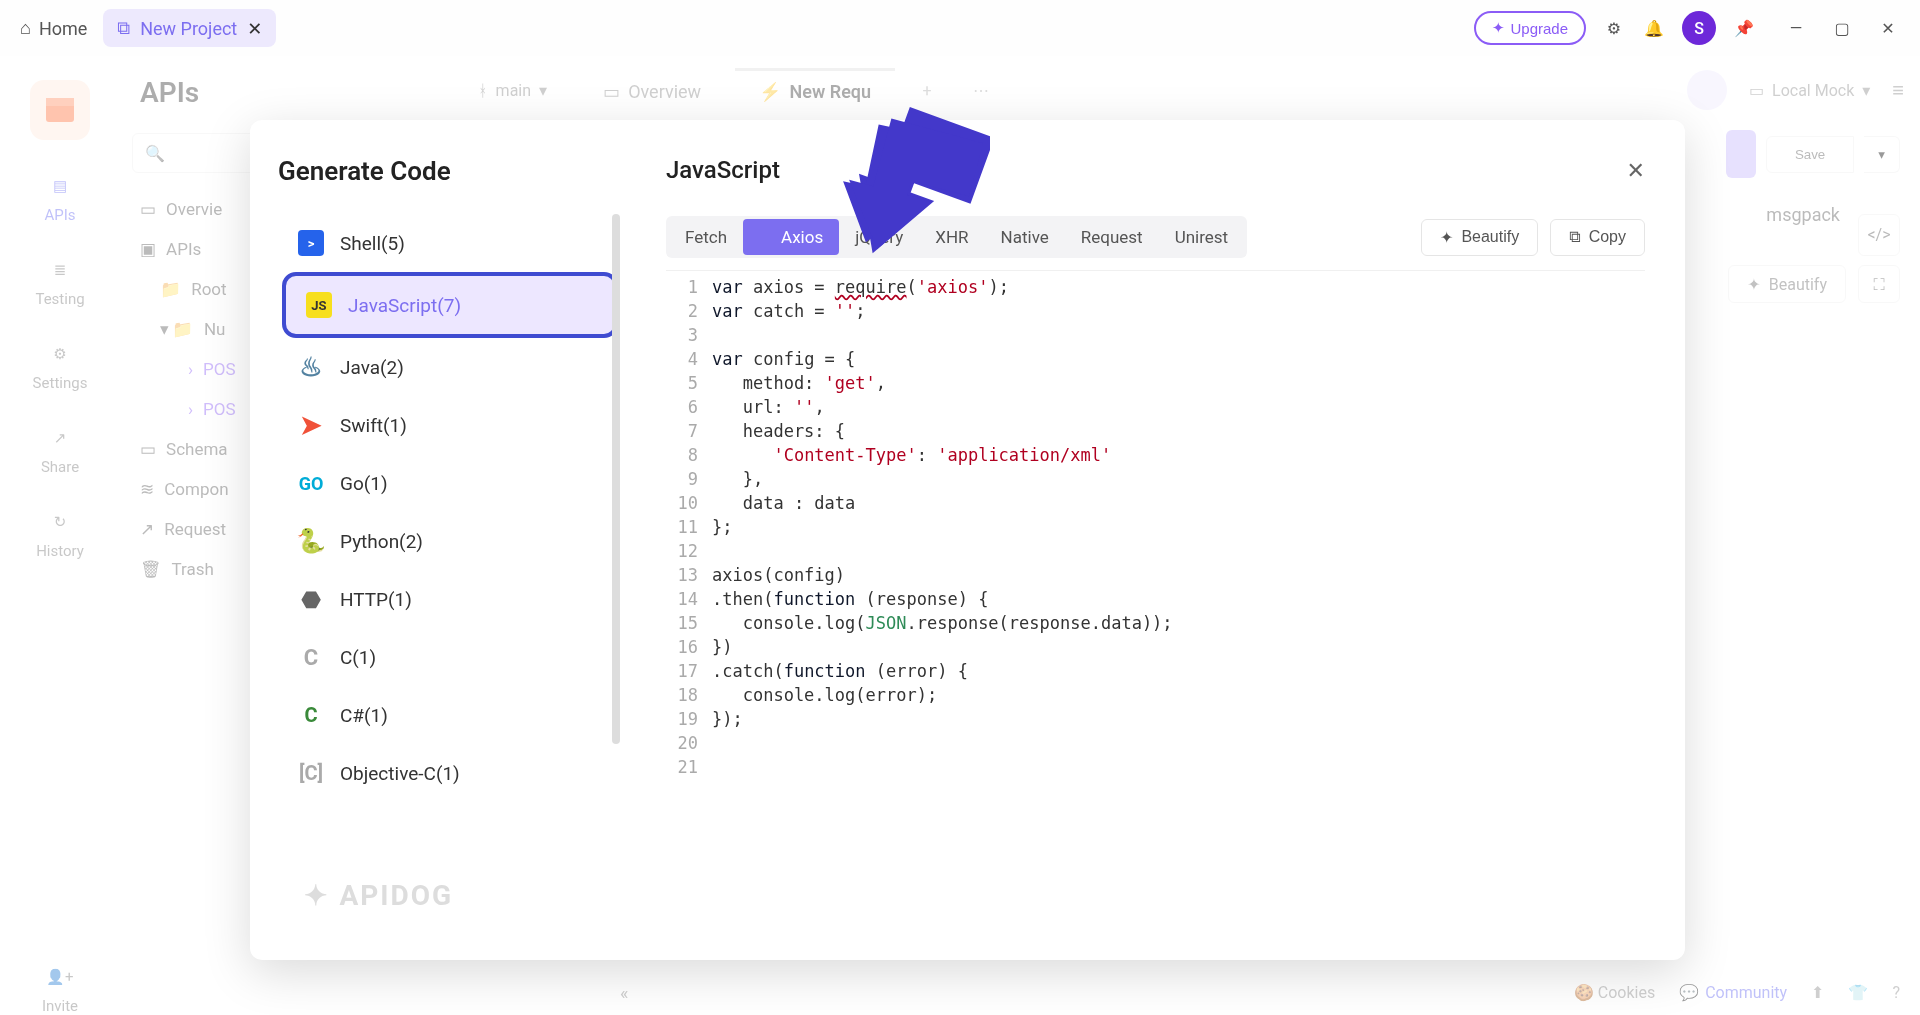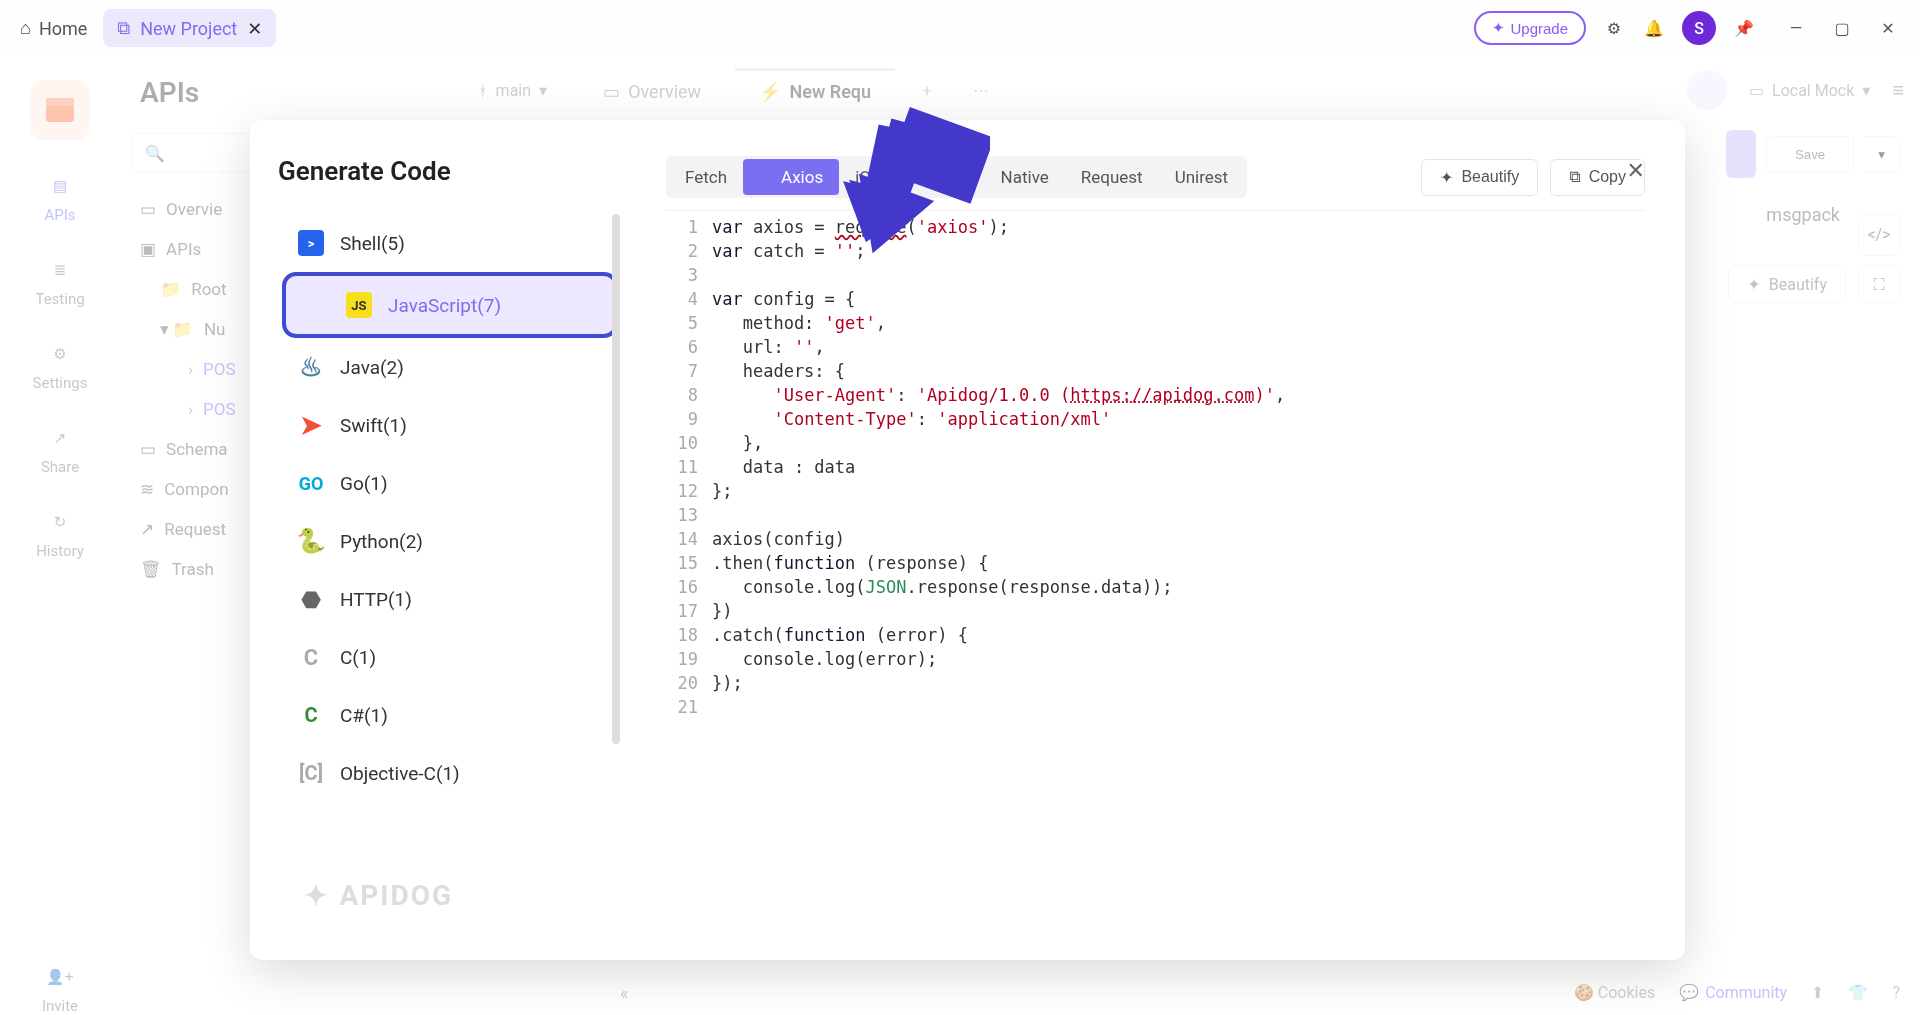--- a/index.html
+++ b/index.html
@@ -67,21 +67,21 @@
 
 
 .modal { position: absolute; top: 120px; left: 250px; width: 1435px; height: 840px; background: #fff; border-radius: 12px; box-shadow: 0 12px 48px rgba(0,0,0,0.15); display: flex; overflow: hidden; }
 .modal-left { width: 380px; padding: 36px 8px 36px 28px; display: flex; flex-direction: column; }
 .modal-title { font-size: 26px; font-weight: 600; color: #222; margin-bottom: 28px; }
 .lang-list { flex: 1; overflow-y: auto; position: relative; }
 .lang-item { padding: 16px 20px; display: flex; align-items: center; gap: 16px; color: #333; font-size: 19px; cursor: pointer; border-radius: 8px; position: relative; }
 .lang-item.selected { background: #ede7ff; color: #7c6ef0; border: 4px solid #3f4bd1; border-radius: 14px; margin: 0 4px; }
 .lang-icon { width: 26px; height: 26px; display: flex; align-items: center; justify-content: center; font-size: 13px; font-weight: 700; border-radius: 4px; flex-shrink: 0; }
 .lang-icon.shell { background: #2563eb; color: #fff; }
-.lang-icon.js { background: #f7df1e; color: #333; margin-left: 40px; }
+.lang-icon.js { background: #f7df1e; color: #333; }
 .lang-icon.java { color: #5382a1; font-size: 26px; }
 .lang-icon.swift { color: #f05138; font-size: 26px; }
 .lang-icon.go { color: #00acd7; font-size: 18px; }
 .lang-icon.php { background: #777bb3; color: #fff; font-size: 10px; border-radius: 12px; }
 .lang-icon.python { font-size: 24px; }
 .lang-icon.http { color: #666; font-size: 22px; }
 .lang-icon.c { color: #aaa; font-size: 22px; font-weight: 700; }
 .lang-icon.csharp { color: #3a8a3a; font-size: 20px; font-weight: 700; }
 .lang-icon.objc { color: #aaa; font-size: 20px; font-weight: 700; }
 .scroll-thumb { position: absolute; right: 2px; top: 0; width: 8px; height: 530px; background: #ddd; border-radius: 4px; }
@@ -286,20 +286,21 @@
           <span class="lang-icon objc">[C]</span>
           <span>Objective-C(1)</span>
         </div>
         <div class="lang-item"></div>
         <div class="scroll-thumb"></div>
     </div>
     <div class="logo-mark">✦ <span>APIDOG</span></div>
   </div>
   <div class="modal-right">
     <span class="modal-close">✕</span>
+    <div class="code-title">JavaScript</div>
     <div class="subtab-row">
       <div class="subtabs" id="subtabs">
           <div class="subtab">Fetch</div>
           <div class="subtab active">Axios</div>
           <div class="subtab">jQuery</div>
           <div class="subtab">XHR</div>
           <div class="subtab">Native</div>
           <div class="subtab">Request</div>
           <div class="subtab">Unirest</div>
         </div>
@@ -333,21 +334,20 @@
           <div>21</div>
         </div>
       <div class="code-lines">
         <div><span class="tok-kw">var</span><span> axios = </span><span class="wavy">require</span><span>(</span><span class="tok-str">'axios'</span><span>);</span></div>
         <div><span class="tok-kw">var</span><span> catch = </span><span class="tok-str">''</span><span>;</span></div>
         <div></div>
         <div><span class="tok-kw">var</span><span> config = {</span></div>
         <div><span>   method: </span><span class="tok-str">'get'</span><span>,</span></div>
         <div><span>   url: </span><span class="tok-str">''</span><span>,</span></div>
         <div><span>   headers: { </span></div>
-        <div><span>      </span><span class="tok-str">'User-Agent'</span><span>: </span><span class="tok-str">'Apidog/1.0.0 (</span><span class="tok-url">https://apidog.com</span><span class="tok-str">)'</span><span>,</span></div>
         <div><span>      </span><span class="tok-str">'Content-Type'</span><span>: </span><span class="tok-str">'application/xml'</span></div>
         <div><span>   },</span></div>
         <div><span>   data : data</span></div>
         <div><span>};</span></div>
         <div></div>
         <div><span>axios(config)</span></div>
         <div><span>.then(</span><span class="tok-kw">function</span><span> (response) {</span></div>
         <div><span>   console.log(</span><span class="tok-type">JSON</span><span>.response(response.data));</span></div>
         <div><span>})</span></div>
         <div><span>.catch(</span><span class="tok-kw">function</span><span> (error) {</span></div>

